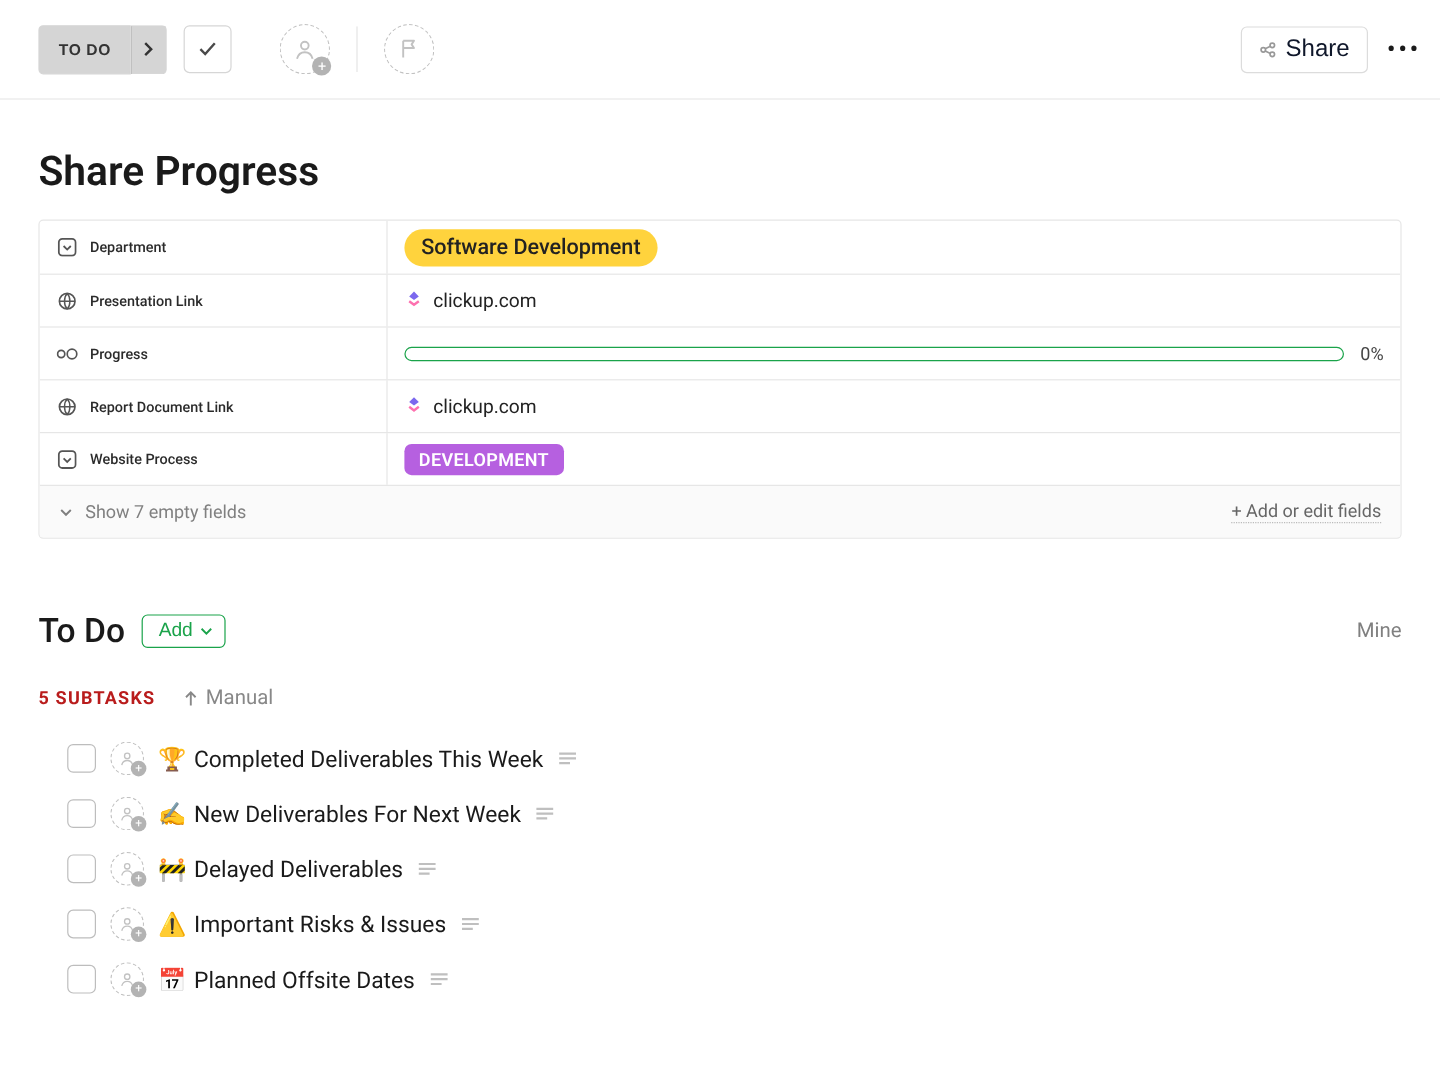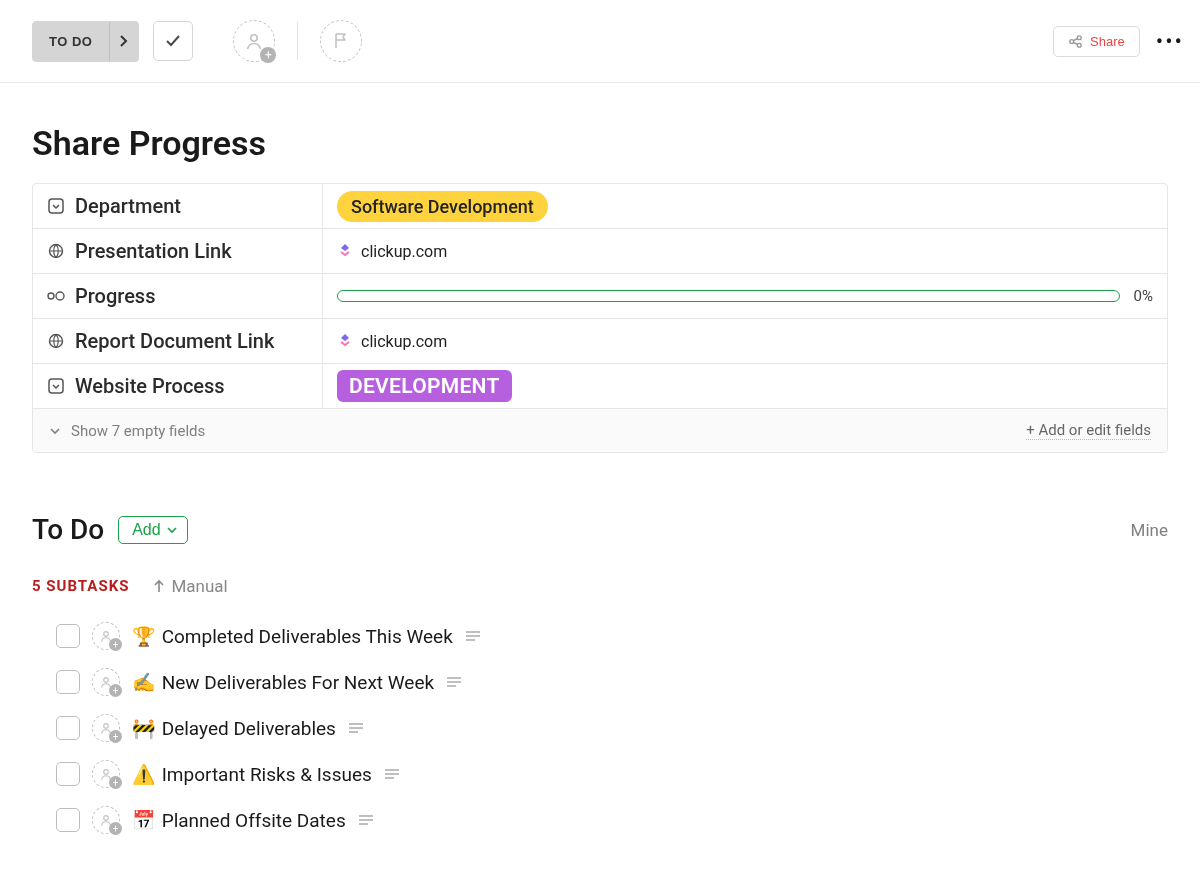--- a/index.html
+++ b/index.html
@@ -65,40 +65,40 @@
     background:#b3b3b3; color:#fff; font-size:12px;
     display:flex;align-items:center;justify-content:center;
     line-height:1;
   }
   .vdiv { width:1px; height:38px; background:#e5e5e5; margin:0 22px; }
   .flag-circle { }
   .spacer { flex:1; }
   .share-btn {
     border:1px solid #dcdcdc; border-radius:5px;
     padding:7px 14px; display:flex; align-items:center; gap:7px;
-    font-size:13px; color:#ef4444; cursor:pointer; background:#fff;
+    font-size:20px; color:#0f172a; cursor:pointer; background:#fff;
   }
   .more-dots { margin-left:16px; cursor:pointer; color:#1a1a1a; letter-spacing:2px; font-size:22px;}
   
   .content { padding: 40px 32px 20px 32px; }
   .title { font-size:34px; font-weight:600; margin:0 0 20px 0; }
   
   .fields { border:1px solid #e6e6e6; border-radius:4px; overflow:hidden; }
   .field-row { display:flex; border-top:1px solid #e6e6e6; min-height:44px; align-items:stretch; }
   .field-row:first-child { border-top:none; }
   .field-label {
     width: 290px; border-right:1px solid #e6e6e6;
     display:flex; align-items:center; gap:10px; padding:10px 14px;
-    font-size:20px; color:#2b2b2b; font-weight:500;
+    font-size:12px; color:#2b2b2b; font-weight:500;
   }
   .field-icon { color:#555; width:18px; display:flex; align-items:center; justify-content:center;}
   .field-value { flex:1; display:flex; align-items:center; padding:6px 14px; }
   .pill { border-radius:99px; padding:5px 14px; font-size:18px; font-weight:500; }
   .pill-yellow { background:#ffd33d; color:#222; }
-  .pill-purple { background:#b660e0; color:#fff; font-weight:600; letter-spacing:.3px; padding:4px 12px; border-radius:6px; font-size:21px;}
+  .pill-purple { background:#b660e0; color:#fff; font-weight:600; letter-spacing:.3px; padding:4px 12px; border-radius:6px; font-size:15px;}
   .link-val { display:flex; gap:8px; font-size:16px; color:#222; }
   .favicon { width:16px; height:16px; display:inline-flex; }
   .progress-track { flex:1; height:12px; border:1.5px solid #1aa34a; border-radius:99px; }
   .progress-pct { margin-left:14px; font-size:15px; color:#444; }
   .fields-footer {
     display:flex; align-items:center; justify-content:space-between;
     background:#fafafa; padding:12px 16px; font-size:15px; color:#808080;
   }
   .fields-footer .left { display:flex; align-items:center; gap:10px; cursor:pointer; }
   .add-fields { color:#666; border-bottom:1px dotted #bbb; cursor:pointer; }

